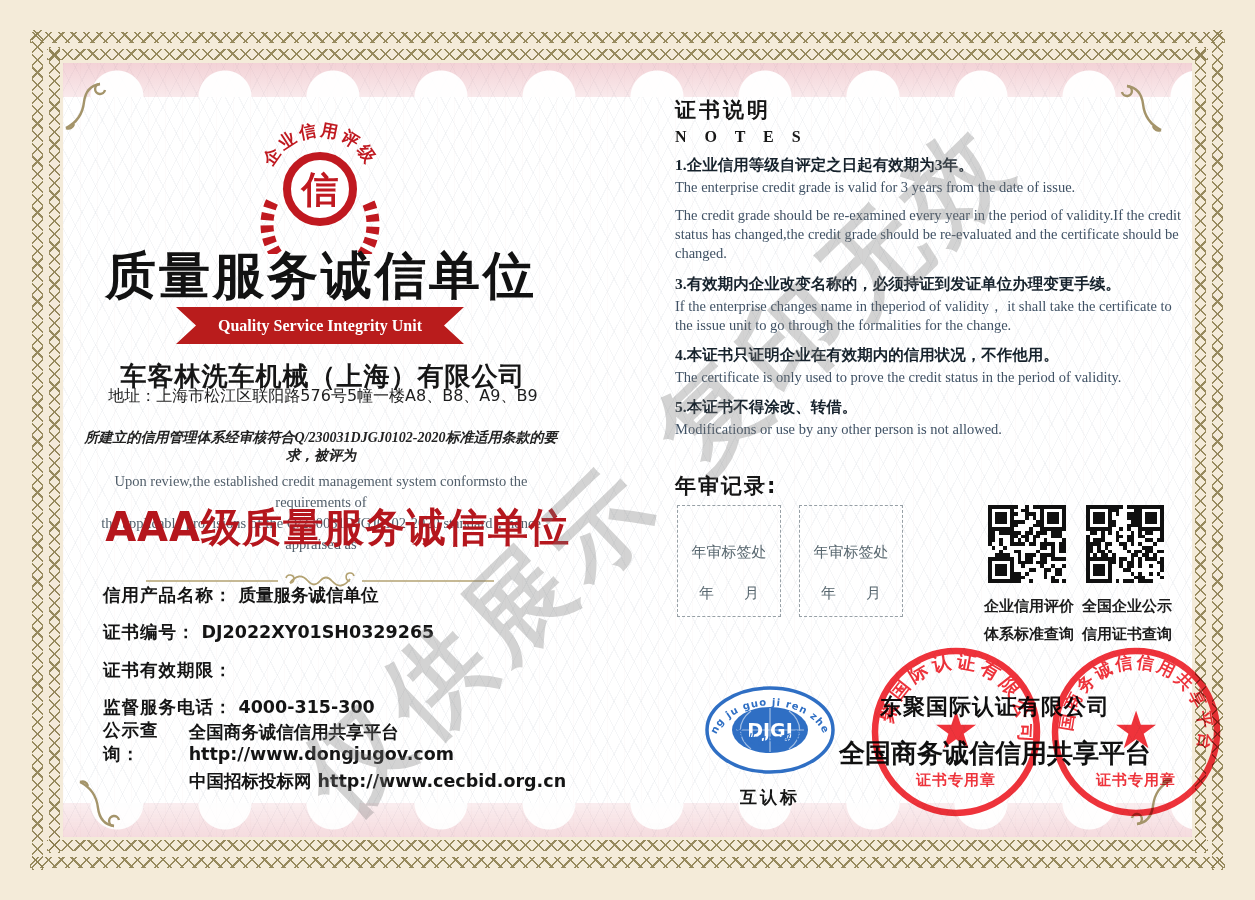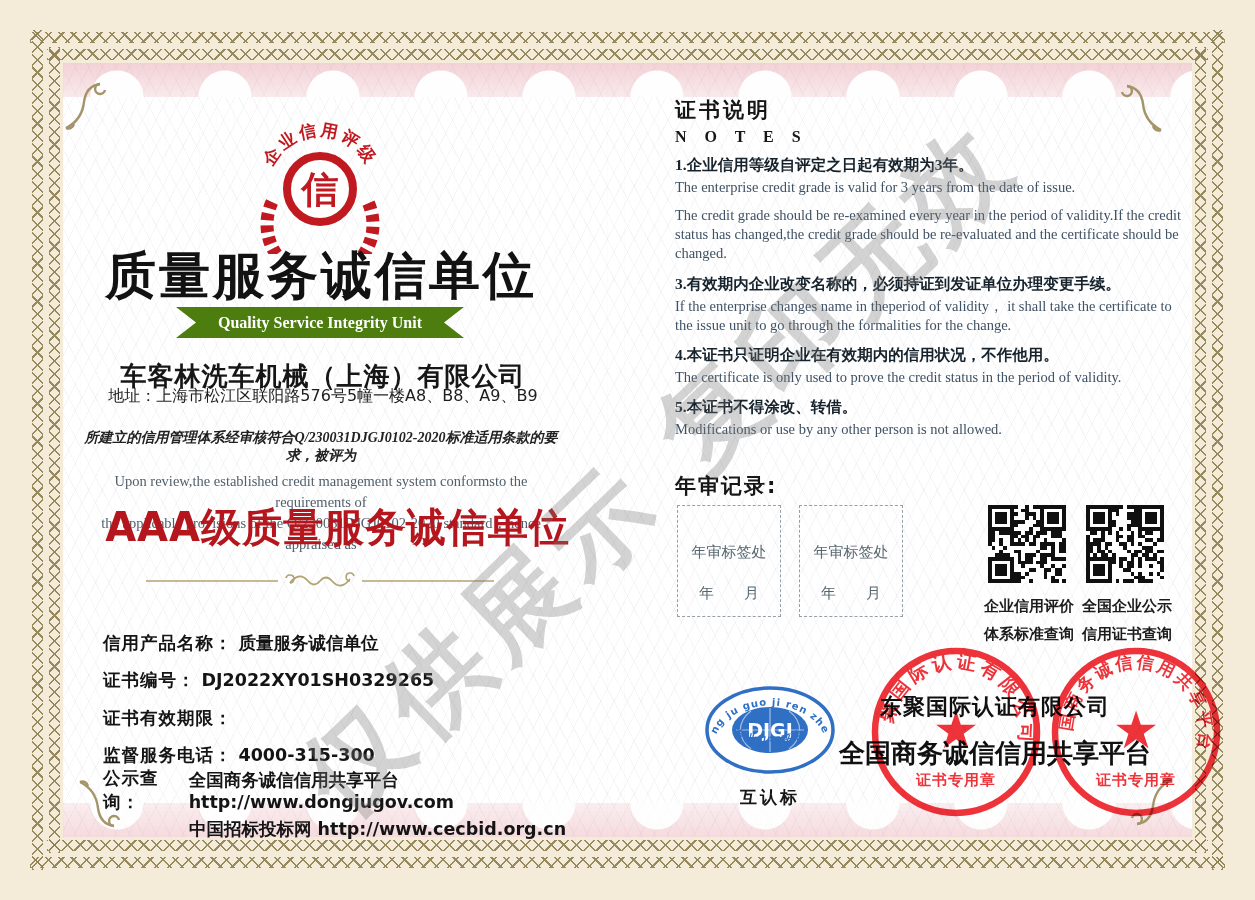--- a/index.html
+++ b/index.html
@@ -39,35 +39,35 @@
 
   
   .watermark{position:absolute;left:160px;top:400px;width:1000px;text-align:center;
     transform:rotate(-44deg);transform-origin:center;font-size:102px;font-weight:600;
     color:rgba(120,120,120,.33);letter-spacing:10px;white-space:nowrap;z-index:60;pointer-events:none;}
 
   
   .emblem{position:absolute;left:248px;top:110px;}
   .main-title{position:absolute;left:78px;top:242px;width:486px;text-align:center;
     font-size:51px;font-weight:900;letter-spacing:3px;color:#121212;}
-  .ribbon{position:absolute;left:176px;top:307px;width:288px;height:31px;background:#4d7c0f;
+  .ribbon{position:absolute;left:176px;top:307px;width:288px;height:37px;background:#b91c1c;
     clip-path:polygon(0 0,100% 0,calc(100% - 20px) 50%,100% 100%,0 100%,20px 50%);
     display:flex;align-items:center;justify-content:center;}
   .ribbon span{color:#fff;font-family:"Liberation Serif",serif;font-weight:700;font-size:16px;}
   .company{position:absolute;left:75px;top:359px;width:496px;text-align:center;
     font-size:26px;font-weight:800;letter-spacing:1px;}
   .address{position:absolute;left:75px;top:386px;width:496px;text-align:center;font-size:16px;color:#1d1d1d;}
   .appraisal{position:absolute;left:78px;top:429px;width:486px;text-align:center;}
   .appraisal .zh{font-family:"Liberation Serif",serif;font-style:italic;font-weight:700;
     font-size:14px;color:#222;margin-bottom:6px;}
   .appraisal .en{font-family:"Liberation Serif",serif;font-size:14.5px;color:#515e6a;line-height:1.45;}
   .grade{position:absolute;left:70px;top:500px;width:500px;text-align:right;
     font-size:40px;font-weight:900;color:#b5161d;letter-spacing:1px;}
   .divider{position:absolute;left:140px;top:566px;}
-  .fields{position:absolute;left:103px;top:624px;width:500px;}
+  .fields{position:absolute;left:103px;top:576px;width:500px;}
   .frow{height:37.5px;display:flex;align-items:center;font-size:17.5px;font-weight:700;color:#141414;}
   .frow.small{height:32px;}
   .fl{font-family:"Liberation Serif",serif;letter-spacing:1px;}
   .fv{margin-left:6px;}
   .indent{margin-left:86px;margin-top:13px;}
 
   
   .notes-zh{position:absolute;left:675px;top:96px;font-size:21px;font-weight:900;letter-spacing:3px;}
   .notes-en{position:absolute;left:675px;top:128px;font-family:"Liberation Serif",serif;
     font-size:16px;font-weight:700;letter-spacing:7px;}

